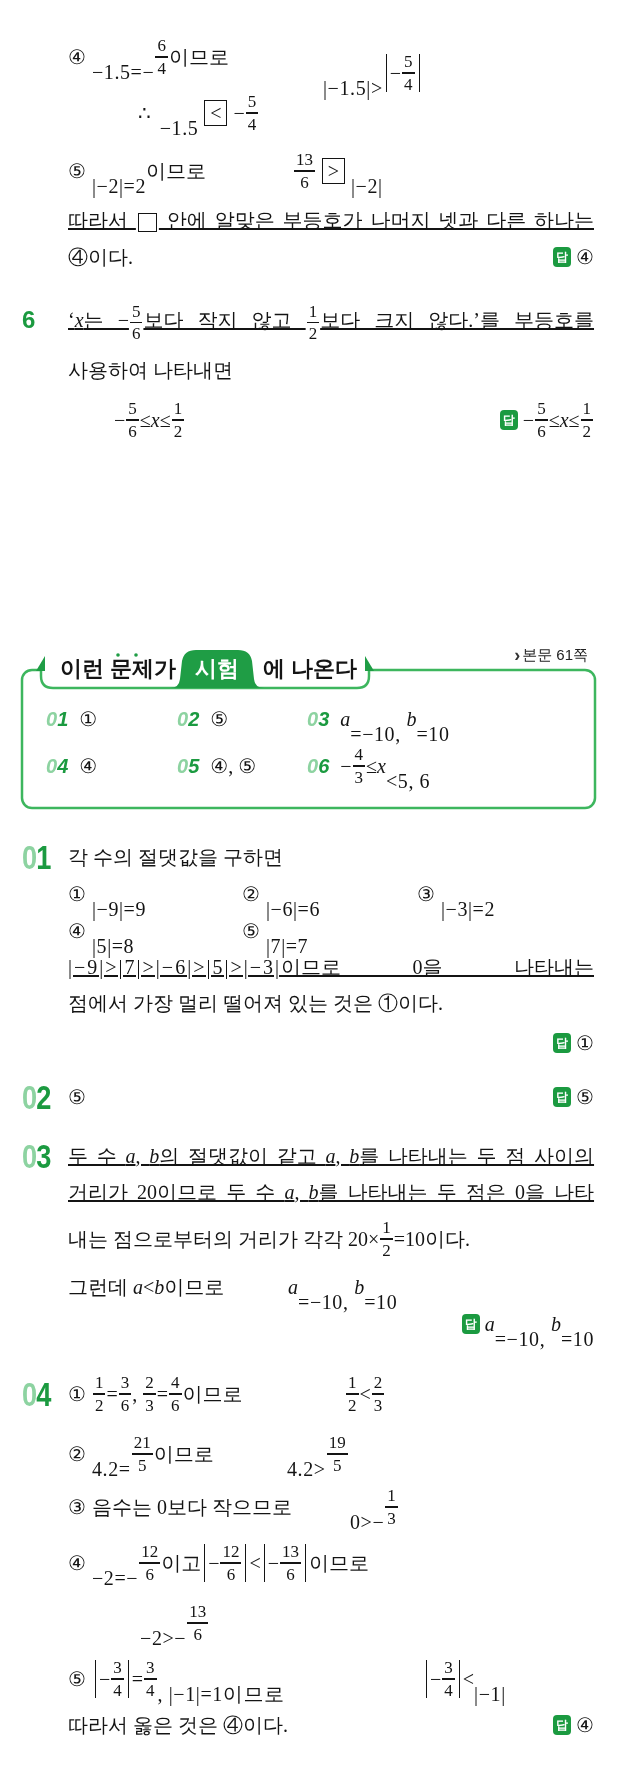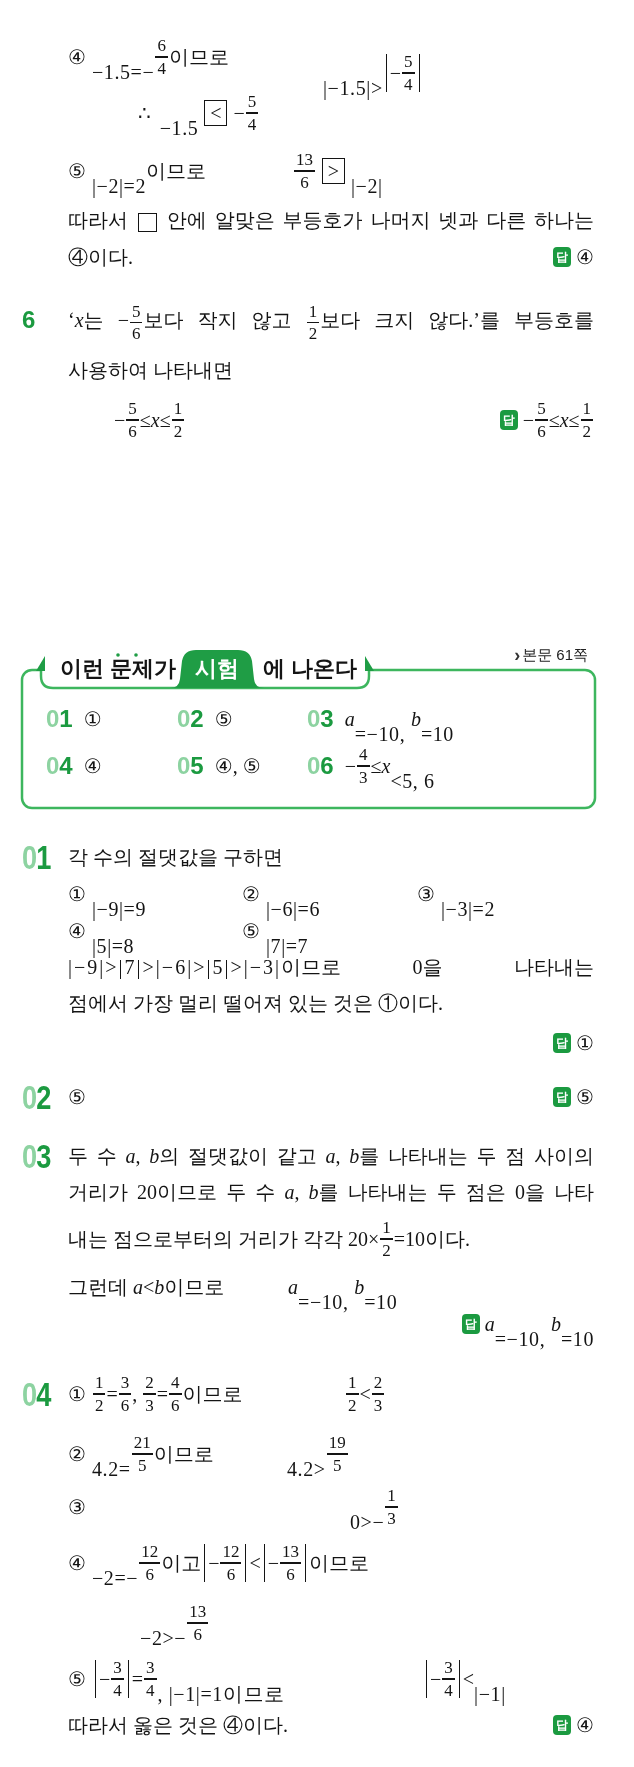--- a/index.html
+++ b/index.html
@@ -5,21 +5,21 @@
   html, body { margin:0; padding:0; }
   body {
     width:634px; height:1767px; position:relative; overflow:hidden;
     background:#ffffff; color:#141414;
     font-family:"Liberation Serif", sans-serif; font-size:20px;
   }
   .ln { position:absolute; left:68px; height:44px; display:flex; align-items:center; }
   .ln > span, .ans > span, .brow > span { white-space:pre; }
   .jl {
     position:absolute; left:68px; width:526px; height:44px; line-height:44px;
-    white-space:nowrap; text-align:justify; text-align-last:justify;
+    white-space:nowrap; text-align:justify; text-align-last:justify;text-decoration:underline;
   }
   .ans { position:absolute; right:40px; height:44px; display:flex; align-items:center; }
   .m { letter-spacing:0.6px;margin-top:31px; }
   .mk { margin-right:6px; }
   .frac {
     display:inline-flex; flex-direction:column; align-items:center; vertical-align:middle;
     font-size:17px; line-height:17px; margin:0 1px; white-space:nowrap;
   }
   .frac .num { padding:0 2px 2px; }
   .frac .bar { align-self:stretch; height:1.3px; background:#141414; }
@@ -59,21 +59,21 @@
     position:absolute; top:650px; height:38px; display:flex; align-items:center;
     font-family:"Liberation Sans", sans-serif; font-weight:bold; font-size:22px; white-space:pre;
   }
   .tabt.hl { color:#ffffff; width:72px; justify-content:center; }
   .pref {
     position:absolute; right:46px; top:644px; height:22px; display:flex; align-items:center;
     font-family:"Liberation Sans", sans-serif; font-size:15px; color:#222222; white-space:pre;
   }
   .pref .arr { font-weight:bold; font-size:18px; color:#333333; margin-right:2px; }
   .brow { position:absolute; height:44px; display:flex; align-items:center; }
-  .bnum { font-family:"Liberation Sans", sans-serif; font-weight:bold; font-size:24px; margin-right:11px; }
+  .bnum { font-family:"Liberation Sans", sans-serif; font-weight:bold; font-size:20px; margin-right:11px;font-style:italic; }
 </style>
 </head>
 <body>
 
 <main>
 
 <section>
   <div class="ln" style="top:35px">
     <span class="mk">④</span>
     <span class="m">−1.5=−</span>
@@ -333,20 +333,21 @@
     <span class="frac"><span class="num">21</span><span class="bar"></span><span class="den">5</span></span>
     <span>이므로</span>
   </div>
   <div class="ln" style="top:1432px;left:287px">
     <span class="m">4.2&gt;</span>
     <span class="frac"><span class="num">19</span><span class="bar"></span><span class="den">5</span></span>
   </div>
 
   <div class="ln" style="top:1485px">
     <span class="mk">③</span>
+    <span>음수는 0보다 작으므로</span>
   </div>
   <div class="ln" style="top:1485px;left:350px">
     <span class="m">0&gt;−</span>
     <span class="frac"><span class="num">1</span><span class="bar"></span><span class="den">3</span></span>
   </div>
 
   <div class="ln" style="top:1541px">
     <span class="mk">④</span>
     <span class="m">−2=−</span>
     <span class="frac"><span class="num">12</span><span class="bar"></span><span class="den">6</span></span>

